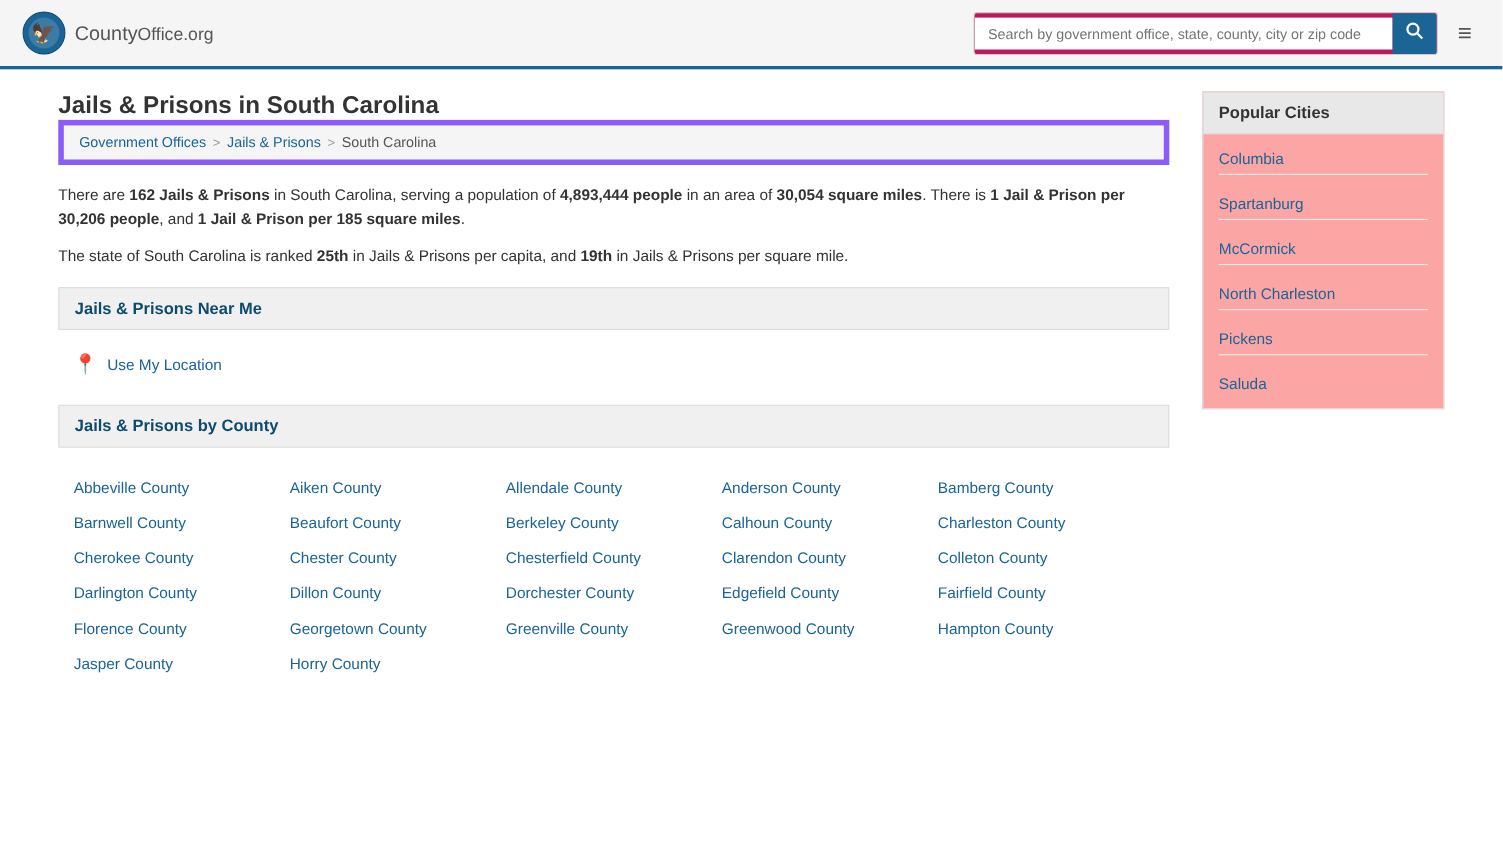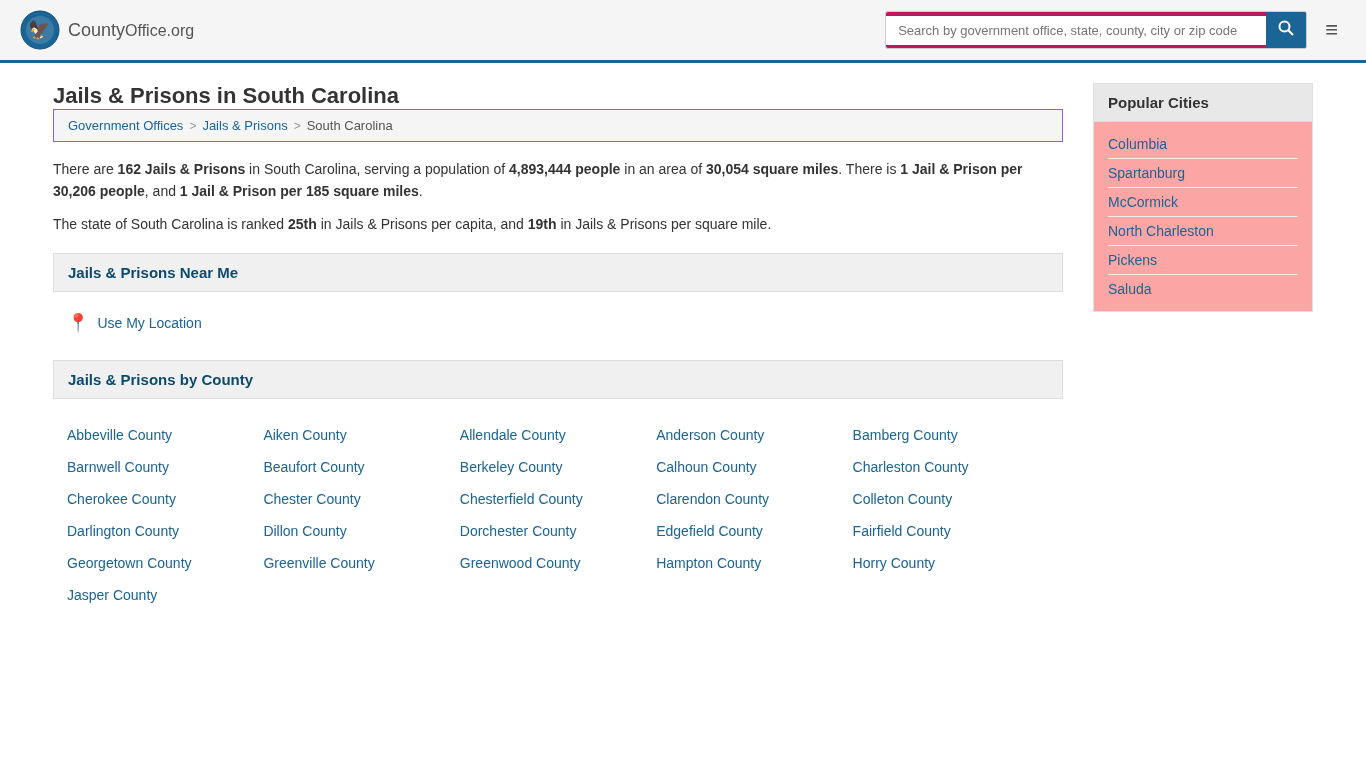--- a/index.html
+++ b/index.html
@@ -89,21 +89,21 @@
     
     .page-title {
       font-size: 22px;
       font-weight: bold;
       color: #333;
     }
 
     
     .breadcrumb {
       background: #f5f5f5;
-      border: 1px solid #8b5cf6;
+      border: 5px solid #8b5cf6;
       padding: 8px 14px;
       font-size: 13px;
       color: #555;
       margin-bottom: 16px;
       display: flex;
       align-items: flex-end;
       gap: 6px;
     }
     .breadcrumb a {
       color: #1a6496;
@@ -173,21 +173,21 @@
       border-bottom: 1px solid #ddd;
       padding: 10px 14px;
       font-size: 15px;
       font-weight: bold;
       color: #333;
     }
     .sidebar-links {
       padding: 8px 14px;
       display: flex;
       flex-direction: column;
-      gap: 0;
+      gap: 12px;
     }
     .sidebar-link {
       color: #1a6496;
       text-decoration: none;
       font-size: 14px;
       padding: 6px 0;
       display: block;
       border-bottom: 1px solid #eee;
     }
     .sidebar-link:last-child { border-bottom: none; }
@@ -261,26 +261,27 @@
         <a href="#" class="county-link">Cherokee County</a>
         <a href="#" class="county-link">Chester County</a>
         <a href="#" class="county-link">Chesterfield County</a>
         <a href="#" class="county-link">Clarendon County</a>
         <a href="#" class="county-link">Colleton County</a>
         <a href="#" class="county-link">Darlington County</a>
         <a href="#" class="county-link">Dillon County</a>
         <a href="#" class="county-link">Dorchester County</a>
         <a href="#" class="county-link">Edgefield County</a>
         <a href="#" class="county-link">Fairfield County</a>
+        <a href="#" class="county-link">Florence County</a>
         <a href="#" class="county-link">Georgetown County</a>
         <a href="#" class="county-link">Greenville County</a>
         <a href="#" class="county-link">Greenwood County</a>
         <a href="#" class="county-link">Hampton County</a>
+        <a href="#" class="county-link">Jasper County</a>
         <a href="#" class="county-link">Horry County</a>
-        <a href="#" class="county-link">Jasper County</a>
       </div>
 
   </div>
 
   <aside class="sidebar">
     <div class="sidebar-box">
       <div class="sidebar-title">Popular Cities</div>
       <div class="sidebar-links" id="sidebar-links-container">
       <a href="#" class="sidebar-link">Columbia</a>
           <a href="#" class="sidebar-link">Spartanburg</a>

